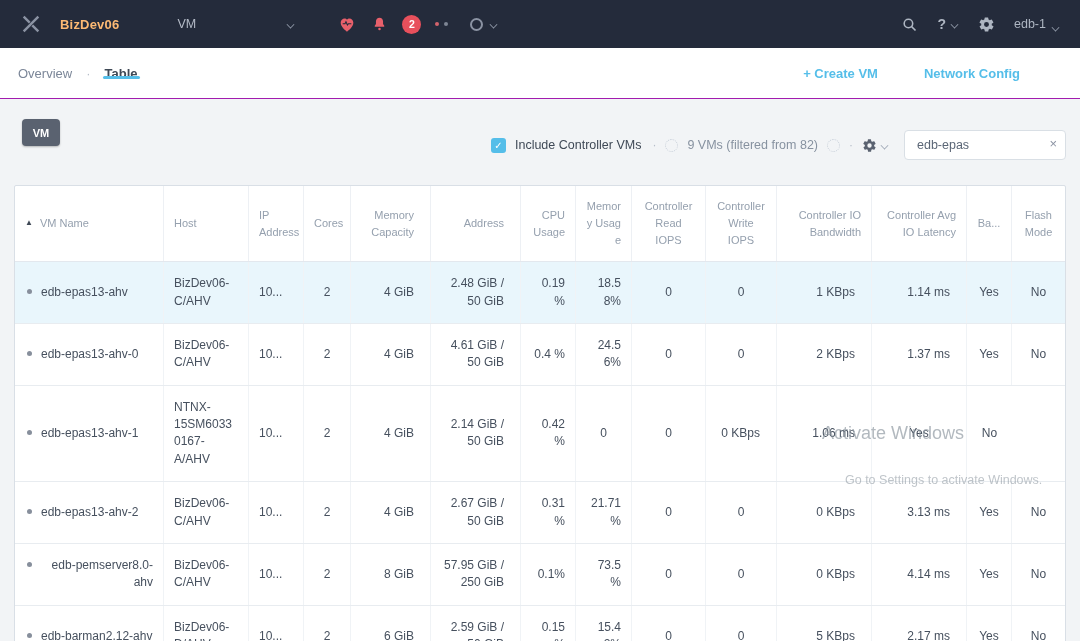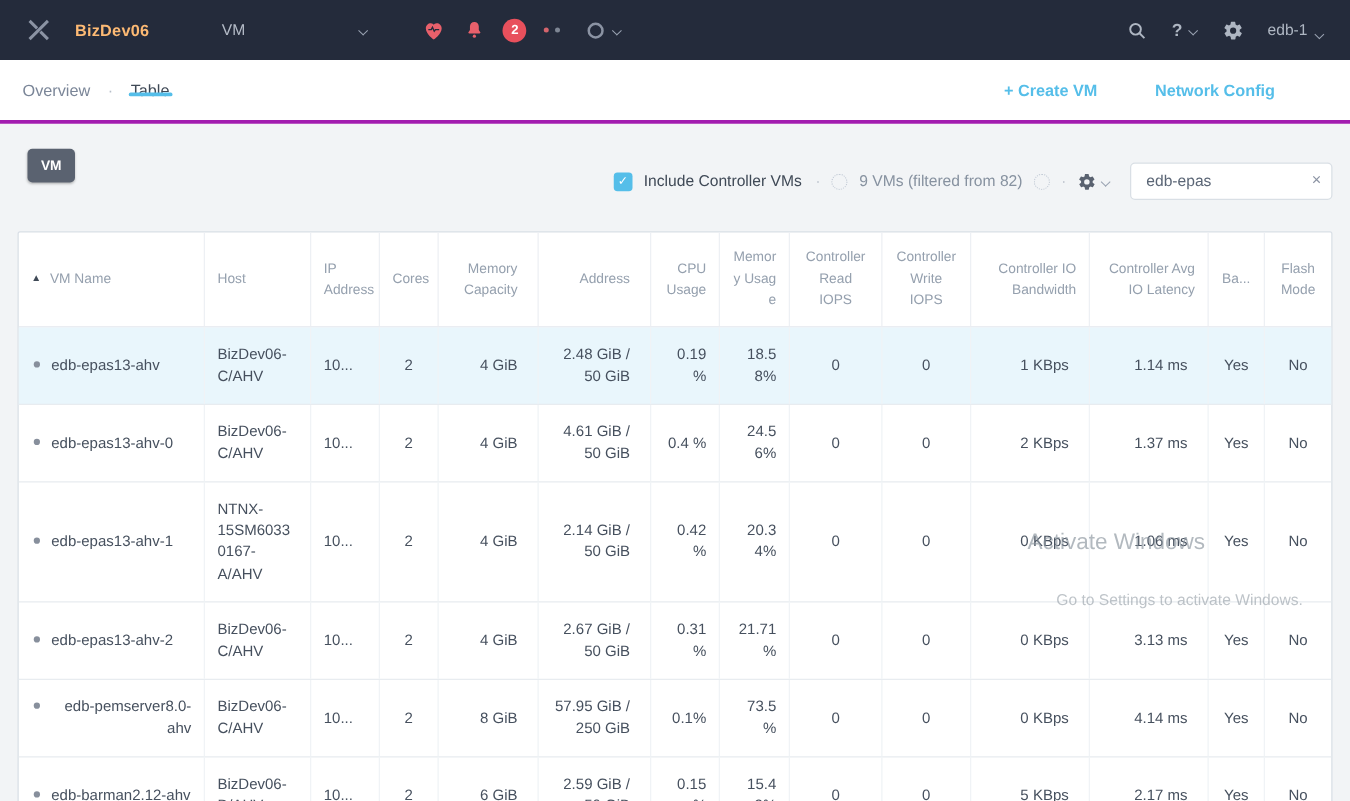--- a/index.html
+++ b/index.html
@@ -20,24 +20,24 @@
   .badge { min-width:19px; height:19px; border-radius:50%; background:var(--alert-red,#E8505C);
     color:#fff; font-size:10.5px; font-weight:bold; display:flex; align-items:center; justify-content:center; cursor:pointer; }
   .mini-dot { width:4px; height:4px; border-radius:50%; display:inline-block; }
   .ring { width:13px; height:13px; border:2px solid #8B93A3; border-radius:50%; display:inline-block; }
   .nav-right { margin-left:auto; display:flex; align-items:center; gap:19px; }
   .nav-help { color:#AEB6C2; font-size:14px; font-weight:bold; display:flex; align-items:center; gap:5px; cursor:pointer; }
   .nav-user { color:#AEB6C2; font-size:12.5px; display:flex; align-items:flex-end; gap:6px; cursor:pointer; }
 
   
   .tabbar { display:flex; align-items:center; height:51px; background:#fff;
-    border-bottom:3px solid #a21caf; padding:16px 18px; }
+    border-bottom:1px solid #a21caf; padding:16px 18px; }
   .tab { font-size:13px; height:100%; display:flex; align-items:center; position:relative; cursor:pointer; }
   .tab-inactive { color:#7B8698; }
-  .tab-active { color:#3F4956; font-weight:normal;text-align:right; }
+  .tab-active { color:#3F4956; font-weight:bold;text-align:right; }
   .tab-active .underline { position:absolute; bottom:3px; left:-2px; right:-2px; height:3px;
     background:var(--accent,#58BFE8); border-radius:2px; }
   .tab-sep { color:#B7BEC9; margin:0 14px; font-size:13px; }
   .tab-links { margin-left:auto; display:flex; align-items:center; gap:46px; padding-right:42px; }
   .blue-link { color:var(--accent,#53BCE8); font-size:13px; font-weight:bold; cursor:pointer; }
 
   
   .toolbar { position:relative; height:86px; }
   .vm-chip { position:absolute; left:22px; top:20px; width:38px; height:27px; background:#5A6270;
     color:#fff; font-size:11px; font-weight:bold; border:none; border-radius:4px;
@@ -256,21 +256,20 @@
         <span class="pstate-dot"></span>
         <span>edb-epas13-ahv-1</span>
       </span>
     </div>
     <div class="td c1">NTNX-15SM60330167-A/AHV</div>
     <div class="td c2">10...</div>
     <div class="td c3 al-c">2</div>
     <div class="td c4 al-r pr">4 GiB</div>
     <div class="td c5 al-r pr">2.14 GiB / 50 GiB</div>
     <div class="td c6 al-r">0.42 %</div>
-    <div class="td c7 al-r">20.34%</div>
     <div class="td c8 al-c">0</div>
     <div class="td c9 al-c">0</div>
     <div class="td c10 al-r pr">0 KBps</div>
     <div class="td c11 al-r pr">1.06 ms</div>
     <div class="td c12 al-c">Yes</div>
     <div class="td c13 al-c">No</div>
   </div>
 
   <div class="tr">
     <div class="td c0">

